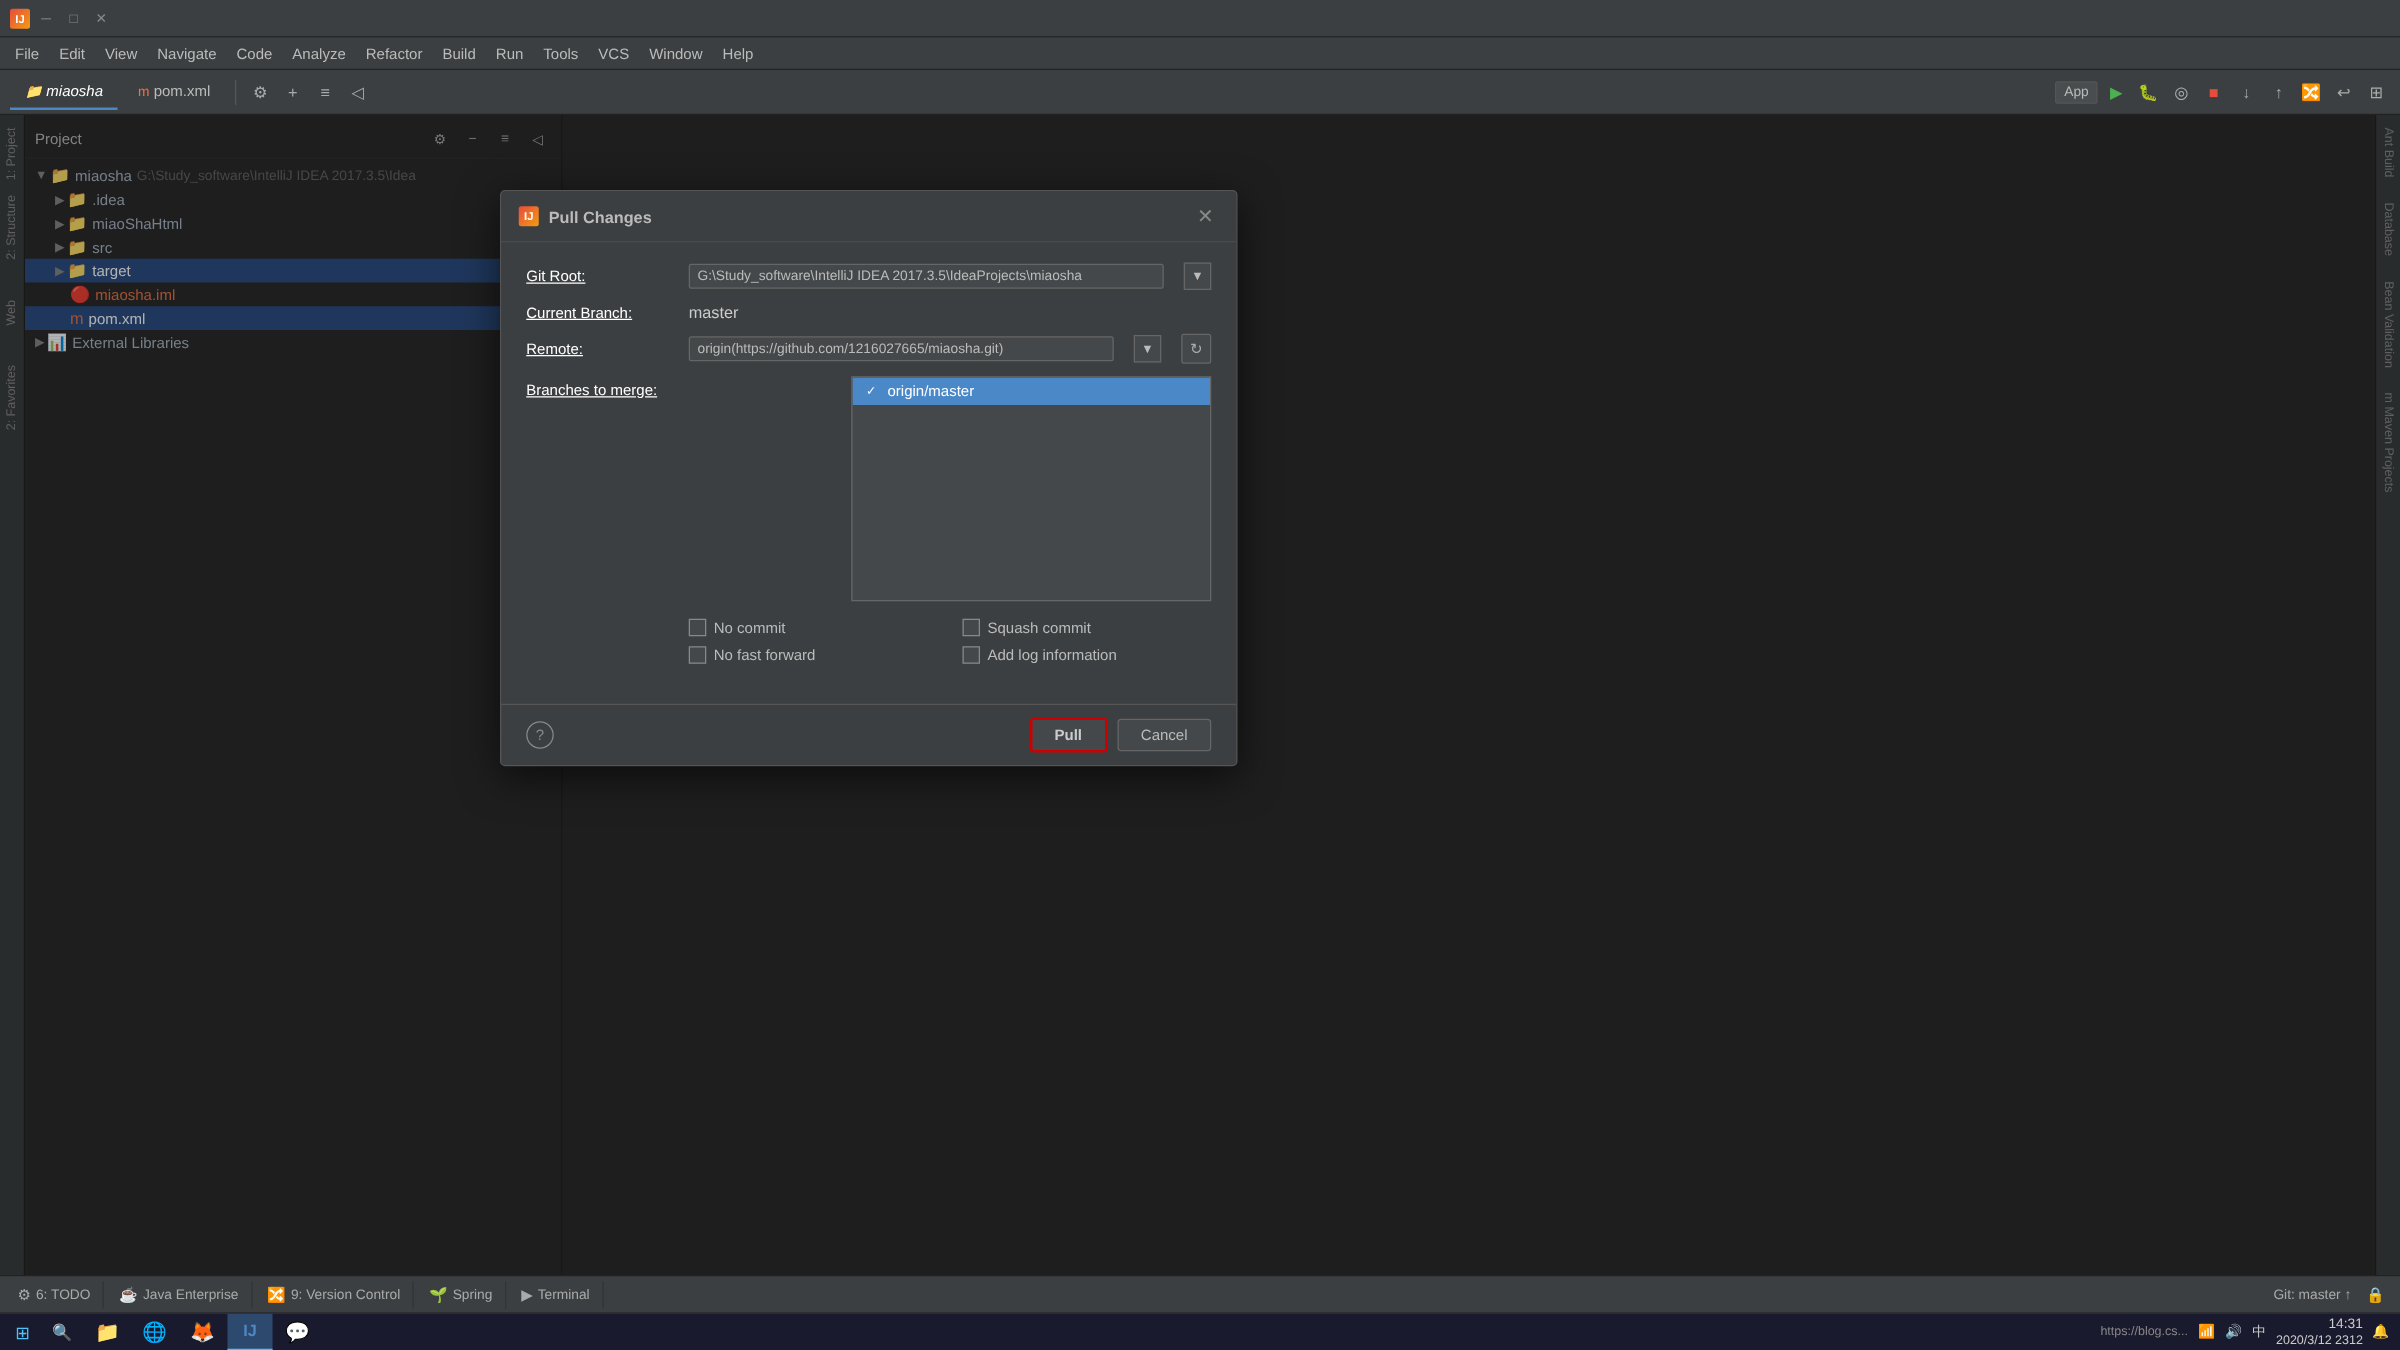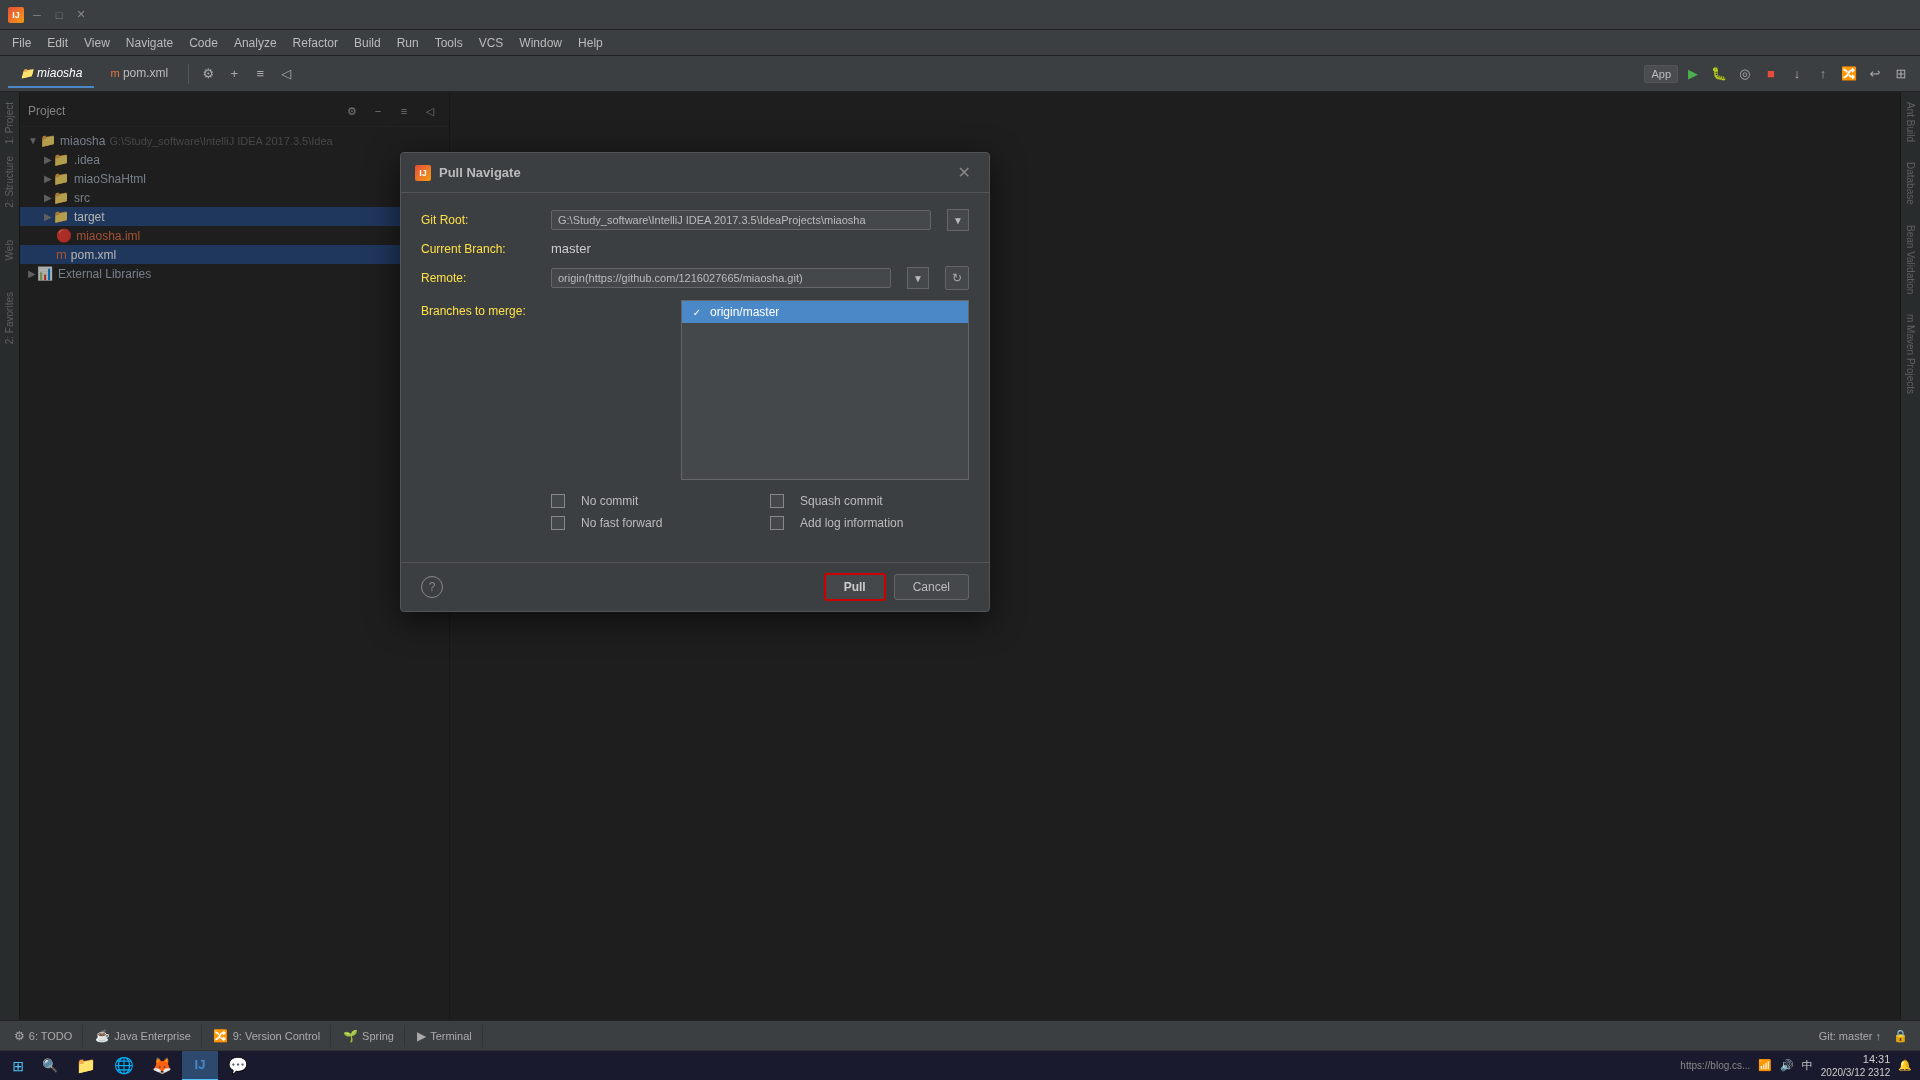--- a/index.html
+++ b/index.html
@@ -151,23 +151,24 @@
       cursor: pointer; color: #888; font-size: 16px; padding: 0 4px;
     }
     .dialog-body { padding: 16px 20px; background: #3c3f41; }
     .form-row {
       display: flex;
       align-items: center;
       margin-bottom: 10px;
     }
     .form-label {
       width: 130px;
-      color: #fde047;
+      color: #ffffff;
       font-size: 12px;
       flex-shrink: 0;
+      text-decoration: underline;
     }
     .form-control {
       flex: 1;
       display: flex;
       align-items: center;
       gap: 16px;
     }
     .form-input {
       flex: 1;
       background: #45484a;
@@ -246,21 +247,21 @@
     .options-grid {
       margin-left: 130px;
       display: grid;
       grid-template-columns: 1fr 1fr;
       gap: 8px 20px;
       margin-bottom: 16px;
     }
     .option-item {
       display: flex;
       align-items: center;
-      gap: 16px;
+      gap: 6px;
       font-size: 12px;
       color: #bbb;
     }
     .checkbox {
       width: 14px; height: 14px;
       border: 1px solid #888;
       background: #45484a;
       display: flex; align-items: center; justify-content: center;
       flex-shrink: 0; cursor: pointer;
       font-size: 10px;
@@ -534,21 +535,21 @@
     <div style="writing-mode:vertical-lr; font-size:10px; color:#888; padding:6px 2px; cursor:pointer; margin-top:8px;">Bean Validation</div>
     <div style="writing-mode:vertical-lr; font-size:10px; color:#888; padding:6px 2px; cursor:pointer; margin-top:8px;">m Maven Projects</div>
   </div>
 
   <div style="position:absolute; top:0; left:0; right:0; bottom:0; background:rgba(0,0,0,0.3); z-index:100;">
 
     <div class="dialog" style="top:60px; left:400px;">
 
       <div class="dialog-title-bar">
         <div class="dialog-icon">IJ</div>
-        <span class="dialog-title">Pull Navigate</span>
+        <span class="dialog-title">Pull Changes</span>
         <span class="dialog-close">✕</span>
       </div>
 
       <div class="dialog-body">
 
         <div class="form-row">
           <span class="form-label">Git Root:</span>
           <div class="form-control">
             <input type="text" class="form-input" style="font-size: 11px;" value="G:\Study_software\IntelliJ IDEA 2017.3.5\IdeaProjects\miaosha">
             <div class="form-dropdown-btn">▼</div>

